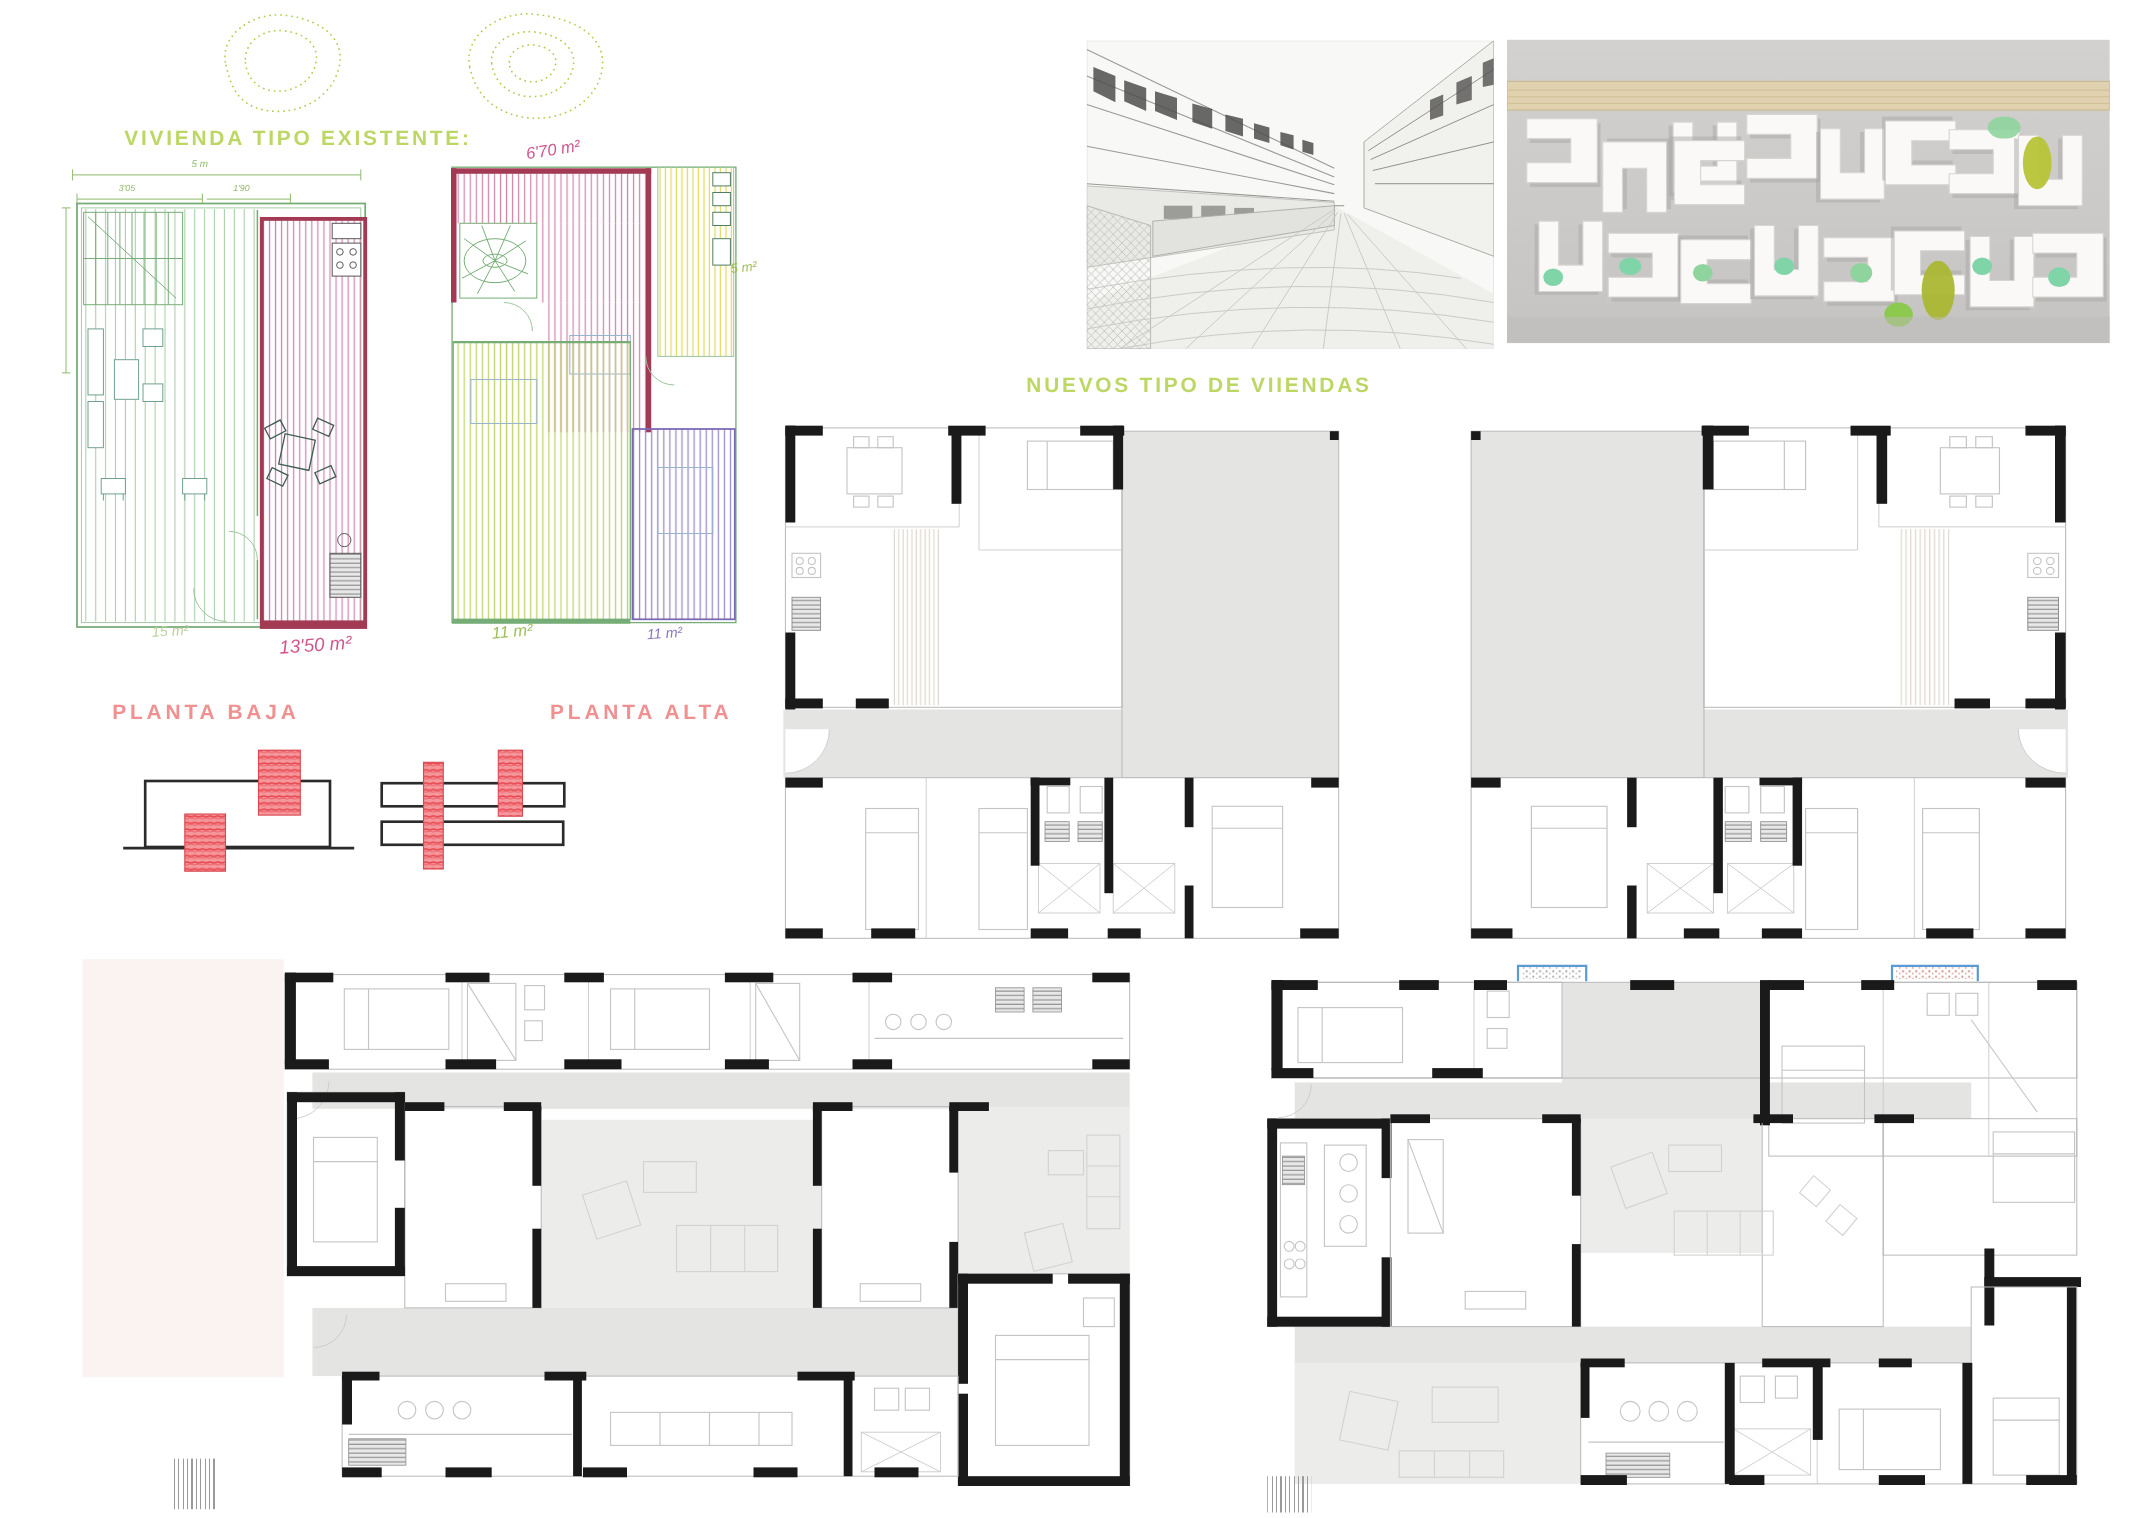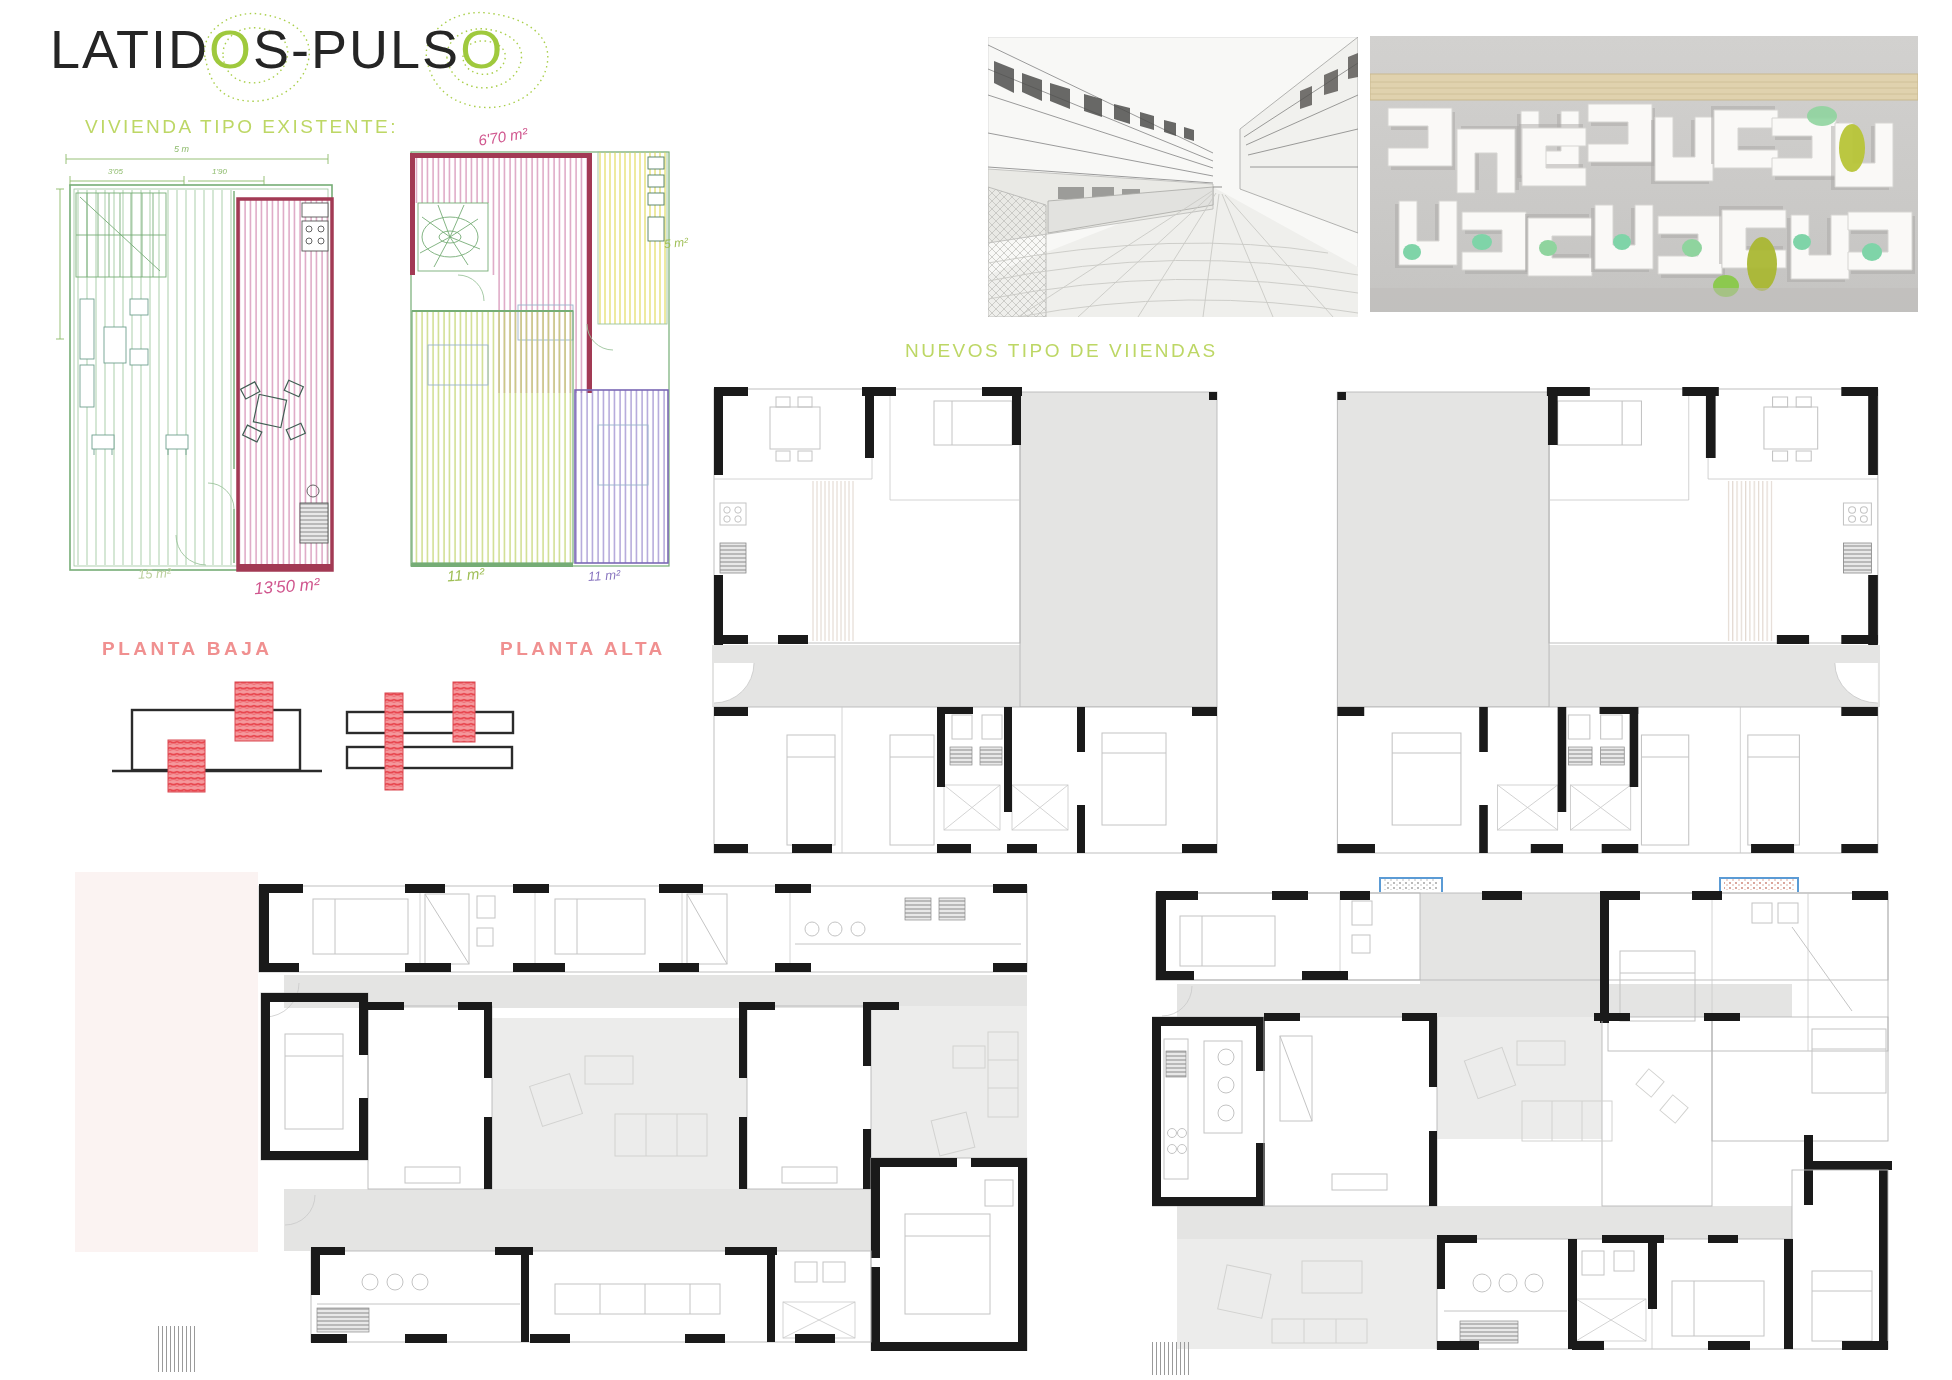--- a/index.html
+++ b/index.html
@@ -3,21 +3,21 @@
 <meta charset="utf-8">
 <style>
   html,body{margin:0;padding:0;background:#ffffff;}
   body{width:1952px;height:1380px;position:relative;overflow:hidden;
        font-family:"Liberation Sans", sans-serif;color:#222;}
   .abs{position:absolute;}
   
   .title{font-size:54px;letter-spacing:2px;font-weight:400;color:#252525;white-space:nowrap;}
   .title .go{color:#9fc93d;}
   
-  .lbl-green{font-size:19px;letter-spacing:2.5px;color:#bdd765;font-weight:400;}
+  .lbl-green{font-size:19px;letter-spacing:2.5px;color:#bdd765;font-weight:700;margin-left:28px;}
   .lbl-salmon{font-size:19px;letter-spacing:3.5px;color:#f09090;font-weight:700;}
   
   .hand{font-style:italic;font-size:15px;white-space:nowrap;}
   .hand.pink{color:#d0568e;}
   .hand.green{color:#9fbf56;}
   .hand.faint{color:#bcd09e;font-size:13px;}
   .hand.purple{color:#8a76c0;}
   .hand.sm{font-size:12px;}
   
   .w{fill:#1a1a1a;stroke:none;}
@@ -165,23 +165,20 @@
       <path d="M48,52 C48,36 64,24 83,26 C103,28 116,40 112,56 C108,74 88,84 70,80 C55,77 48,64 48,52 Z"></path>
     </g>
   </svg>
   <svg class="abs" style="left:405px;top:3px;" width="160" height="115" viewBox="0 0 160 115">
     <g fill="none" stroke="#a9cf4a" stroke-width="1.4" stroke-dasharray="1.5 3.5">
       <path d="M22,58 C16,30 48,6 82,10 C120,14 148,32 142,62 C136,92 102,110 68,103 C40,97 27,80 22,58 Z"></path>
       <path d="M42,55 C40,38 58,24 80,26 C102,28 120,40 116,58 C112,78 90,88 70,84 C52,80 44,68 42,55 Z"></path>
       <path d="M58,54 C58,44 68,37 80,38 C93,39 102,46 100,56 C98,67 86,73 75,71 C64,69 58,62 58,54 Z"></path>
     </g>
   </svg>
-  <div class="abs title" style="left:50px;top:18px;">
-    <span>LATID</span><span class="go">O</span><span>S-PULS</span><span class="go">O</span>
-  </div>
 
   <div class="abs lbl-green" style="left:85px;top:116px;">VIVIENDA TIPO EXISTENTE:</div>
 
   <svg class="abs" style="left:56px;top:139px;" width="282" height="462" viewBox="0 0 282 462">
 
     <g stroke="#8cba6a" stroke-width="0.9" fill="none">
       <path d="M10,20 H272 M10,15 V25 M272,15 V25"></path>
       <path d="M14,42 H128 M132,42 H208 M14,37 V47 M128,37 V47 M208,37 V47"></path>
       <path d="M4,50 V200 M0,50 H8 M0,200 H8"></path>
     </g>

